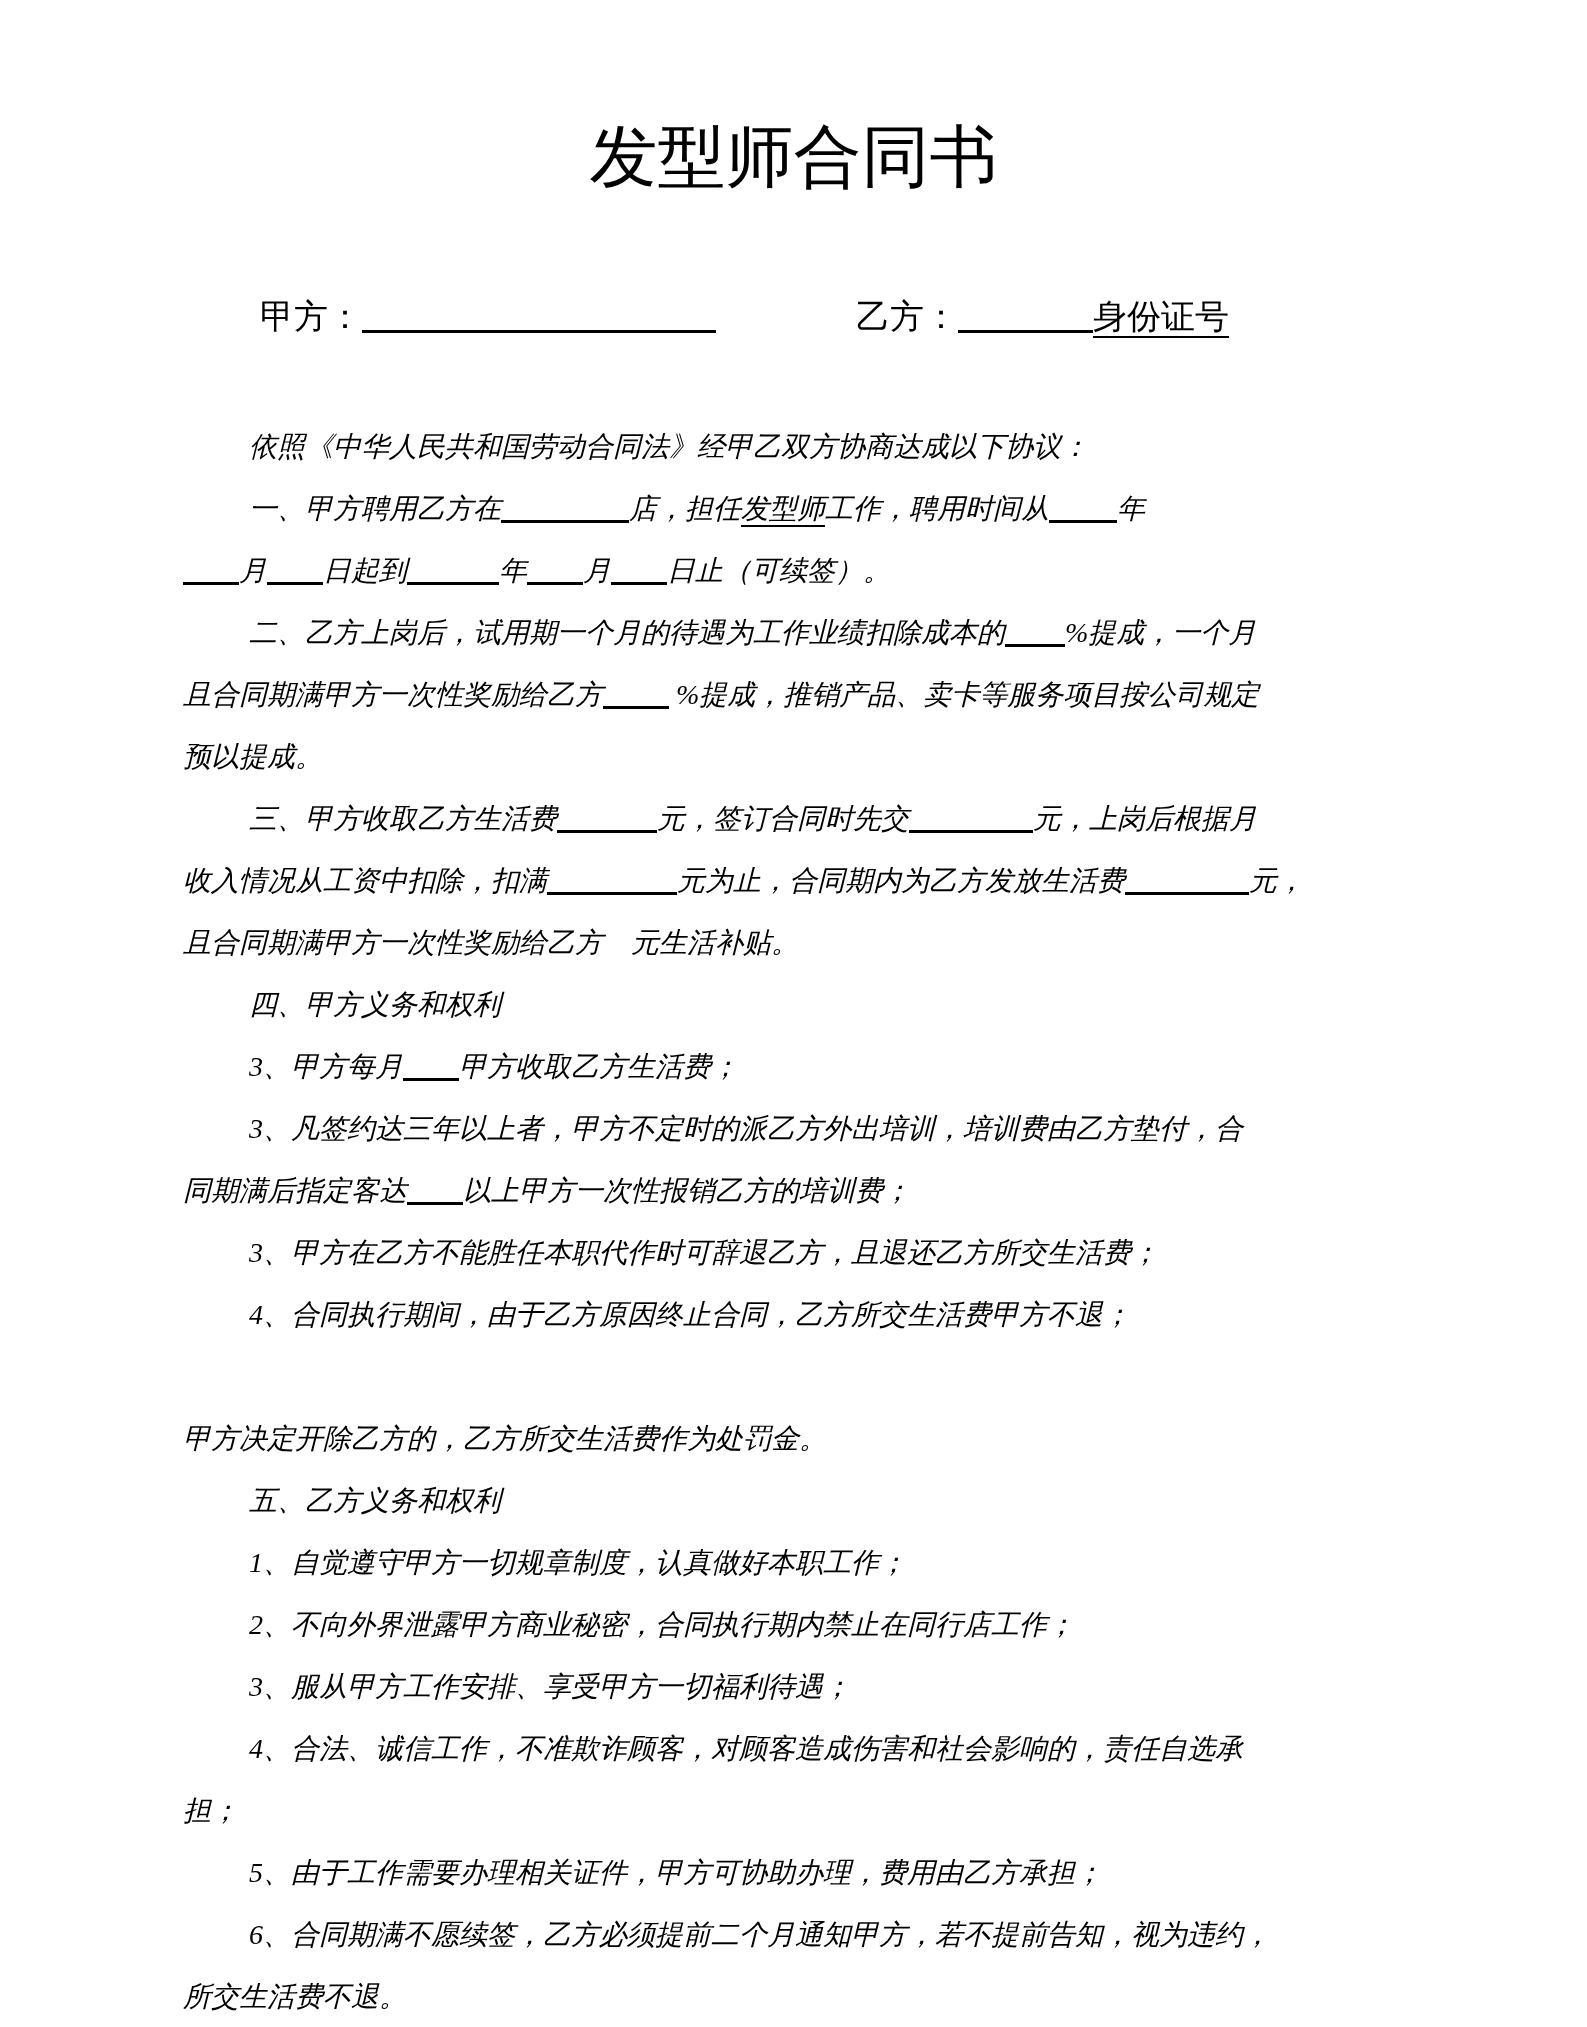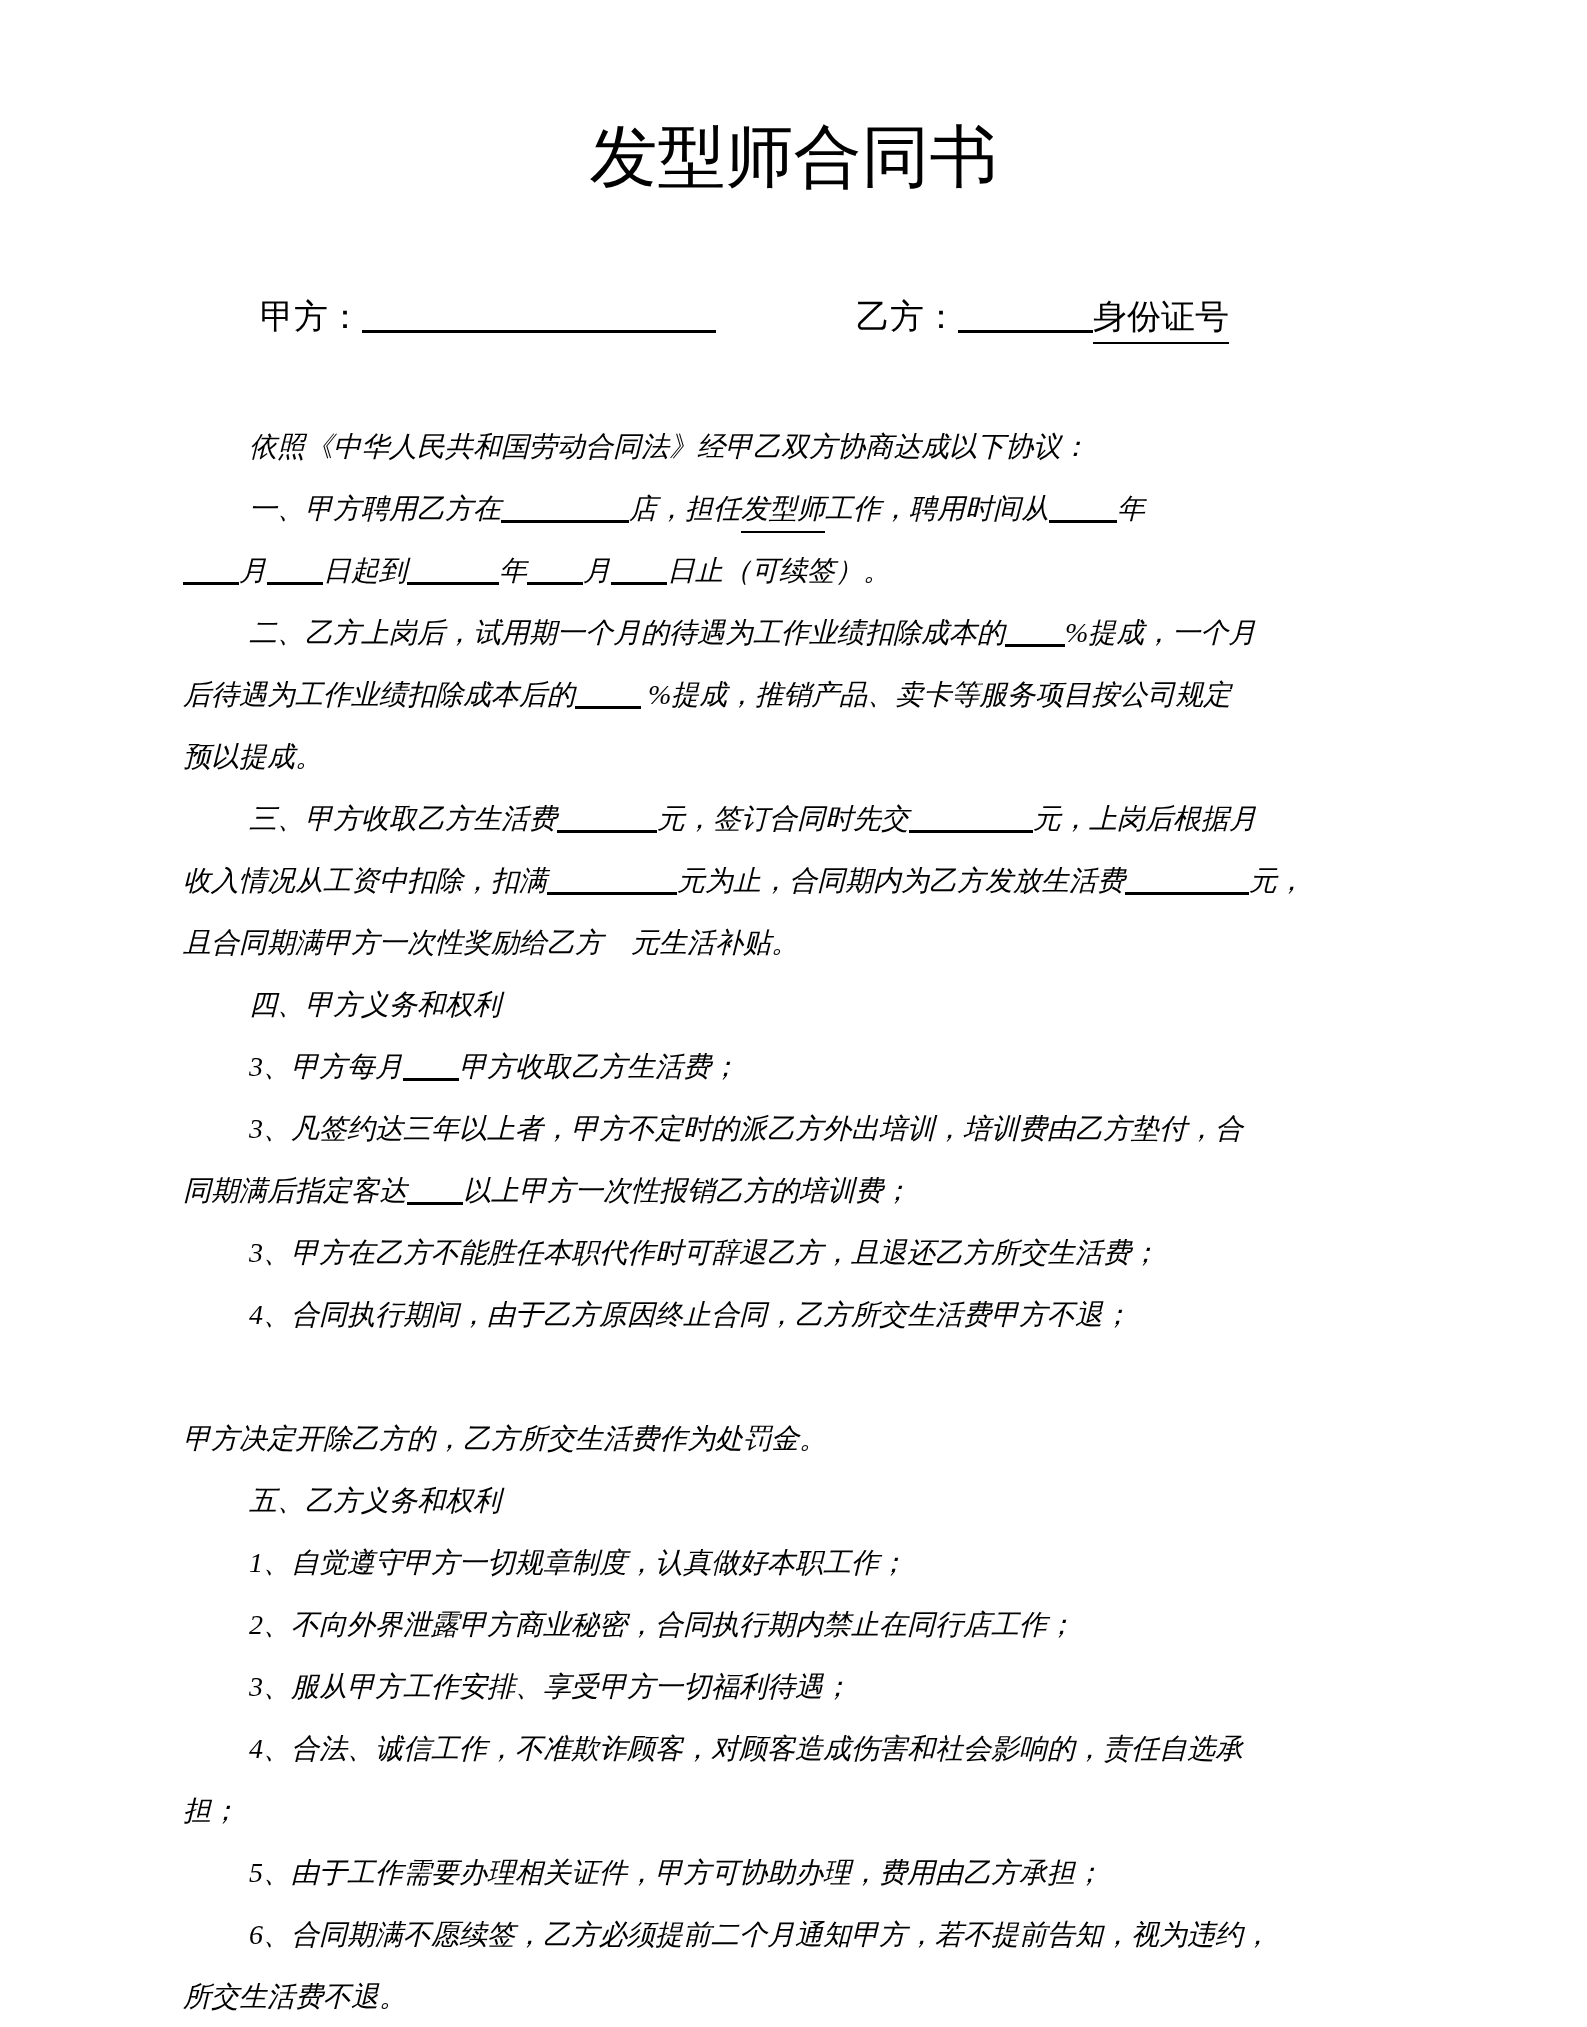--- a/index.html
+++ b/index.html
@@ -52,34 +52,34 @@
     height: 28px;
     border-bottom: 3px solid #000000;
     margin-bottom: -5px;
   }
   .sp {
     display: inline-block;
     height: 1px;
   }
   .u {
     border-bottom: 2px solid #000000;
-    padding-bottom: 7px;
+    padding-bottom: 1px;
   }
 </style>
 </head>
 <body>
 
 <div class="page">
   <h1 class="doc-title">发型师合同书</h1>
   <div class="content">
     <div class="party-row"><span class="t">甲方：</span><span class="blank" style="width: 354px;"></span><span class="sp" style="width: 140px;"></span><span class="t">乙方：</span><span class="blank" style="width: 135px;"></span><span class="u">身份证号</span></div>
     <div class="paragraphs">
         <p class="para"><span class="t">依照《中华人民共和国劳动合同法》经甲乙双方协商达成以下协议：</span></p>
         <p class="para"><span class="t">一、甲方聘用乙方在</span><span class="blank" style="width: 128px;"></span><span class="t">店，担任</span><span class="u">发型师</span><span class="t">工作，聘用时间从</span><span class="blank" style="width: 68px;"></span><span class="t">年</span><br><span class="blank" style="width: 56px;"></span><span class="t">月</span><span class="blank" style="width: 56px;"></span><span class="t">日起到</span><span class="blank" style="width: 92px;"></span><span class="t">年</span><span class="blank" style="width: 56px;"></span><span class="t">月</span><span class="blank" style="width: 56px;"></span><span class="t">日止（可续签）。</span></p>
-        <p class="para"><span class="t">二、乙方上岗后，试用期一个月的待遇为工作业绩扣除成本的</span><span class="blank" style="width: 60px;"></span><span class="t">%提成，一个月</span><br><span class="t">后待遇为工作业绩扣除成本后的</span><span class="blank" style="width: 66px;"></span><span class="t"> %提成，推销产品、卖卡等服务项目按公司规定</span><br><span class="t">预以提成。</span></p>
+        <p class="para"><span class="t">二、乙方上岗后，试用期一个月的待遇为工作业绩扣除成本的</span><span class="blank" style="width: 60px;"></span><span class="t">%提成，一个月</span><br><span class="t">且合同期满甲方一次性奖励给乙方</span><span class="blank" style="width: 66px;"></span><span class="t"> %提成，推销产品、卖卡等服务项目按公司规定</span><br><span class="t">预以提成。</span></p>
         <p class="para"><span class="t">三、甲方收取乙方生活费</span><span class="blank" style="width: 100px;"></span><span class="t">元，签订合同时先交</span><span class="blank" style="width: 124px;"></span><span class="t">元，上岗后根据月</span><br><span class="t">收入情况从工资中扣除，扣满</span><span class="blank" style="width: 130px;"></span><span class="t">元为止，合同期内为乙方发放生活费</span><span class="blank" style="width: 124px;"></span><span class="t">元，</span><br><span class="t">且合同期满甲方一次性奖励给乙方　元生活补贴。</span></p>
         <p class="para"><span class="t">四、甲方义务和权利</span></p>
         <p class="para"><span class="t">3、甲方每月</span><span class="blank" style="width: 56px;"></span><span class="t">甲方收取乙方生活费；</span></p>
         <p class="para"><span class="t">3、凡签约达三年以上者，甲方不定时的派乙方外出培训，培训费由乙方垫付，合</span><br><span class="t">同期满后指定客达</span><span class="blank" style="width: 56px;"></span><span class="t">以上甲方一次性报销乙方的培训费；</span></p>
         <p class="para"><span class="t">3、甲方在乙方不能胜任本职代作时可辞退乙方，且退还乙方所交生活费；</span></p>
         <p class="para"><span class="t">4、合同执行期间，由于乙方原因终止合同，乙方所交生活费甲方不退；</span></p>
         <p class="para"><br><span class="t">甲方决定开除乙方的，乙方所交生活费作为处罚金。</span></p>
         <p class="para"><span class="t">五、乙方义务和权利</span></p>
         <p class="para"><span class="t">1、自觉遵守甲方一切规章制度，认真做好本职工作；</span></p>
         <p class="para"><span class="t">2、不向外界泄露甲方商业秘密，合同执行期内禁止在同行店工作；</span></p>

